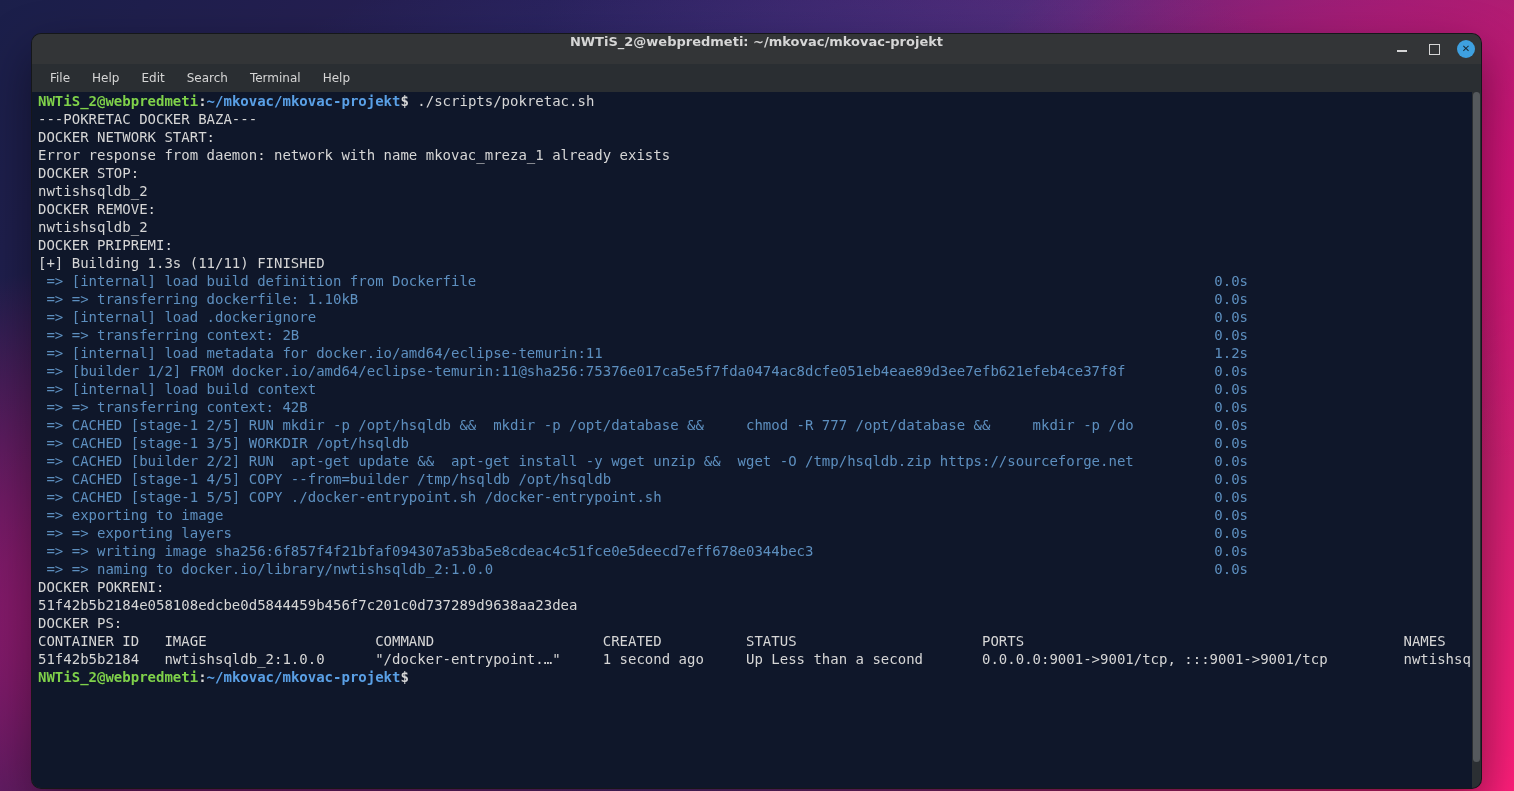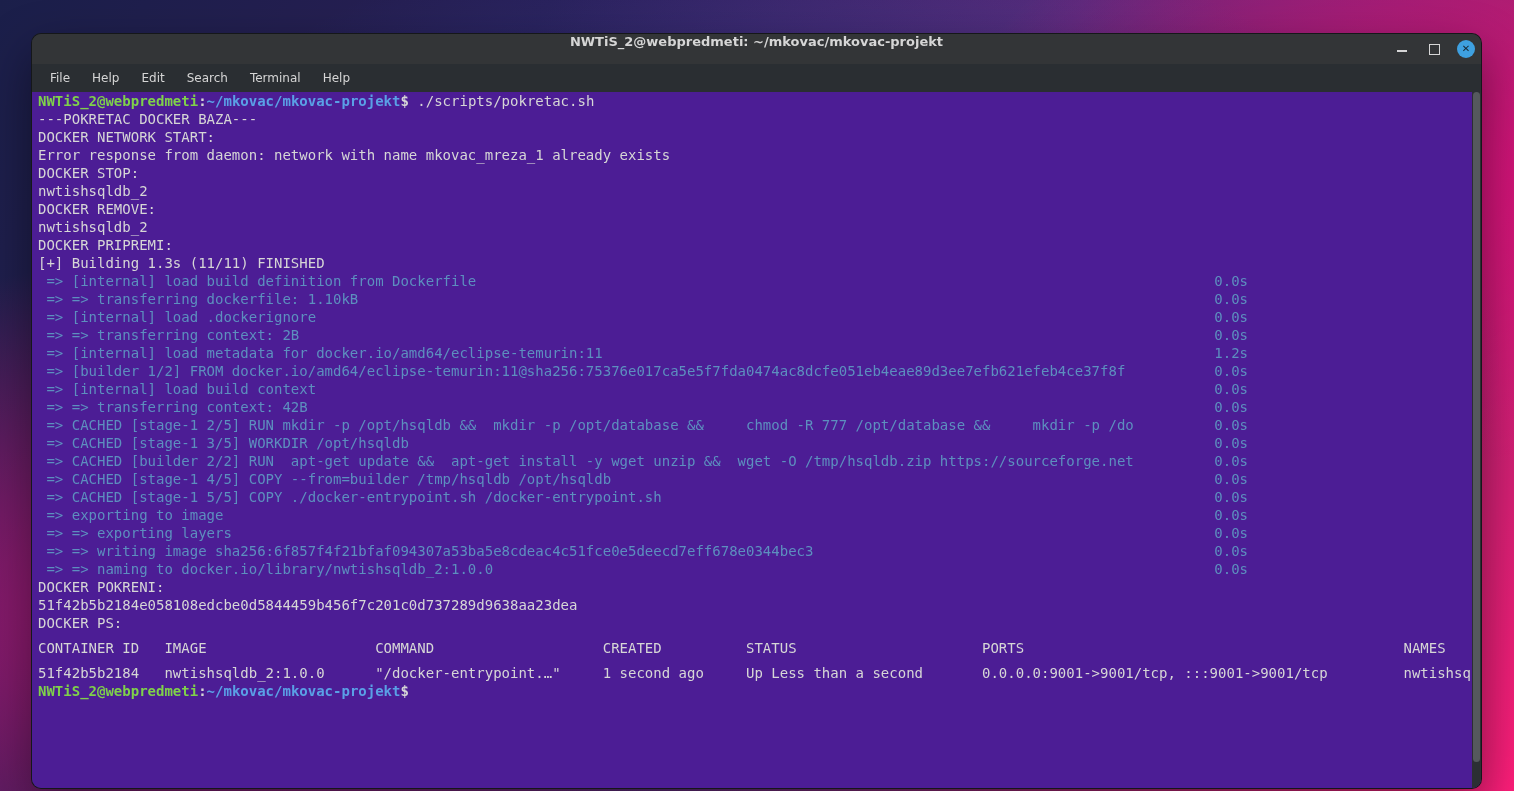--- a/index.html
+++ b/index.html
@@ -39,21 +39,21 @@
   .wc-close::before { content: "✕"; font-size: 10px; line-height: 1; }
 
   .menubar {
     height: 28px; padding: 0 8px;
     background: #2a2e32;
     display: flex; align-items: center; gap: 2px;
     color: #d6d6d6; font-size: 12px;
   }
   .menubar .menu-item { padding: 4px 10px; border-radius: 3px; cursor: pointer; }
 
-  .term-wrap { flex: 1; position: relative; background: #4c1d95; }
+  .term-wrap { flex: 1; position: relative; background: #0f172a; }
   .term-scroll {
     position: absolute; inset: 0 9px 0 6px;
     overflow: hidden;
     font-family: "DejaVu Sans Mono", "Liberation Mono", monospace;
     font-size: 14px; line-height: 18px;
     color: #d6d6d6;
     white-space: pre;
   }
   .scroll-track { position: absolute; right: 0; top: 0; bottom: 0; width: 9px; background: #2b2f33; }
   .scroll-thumb { position: absolute; left: 1px; right: 1px; top: 0; height: 670px; background: #55595d; border-radius: 4px; }
@@ -62,21 +62,21 @@
   .c-prompt-colon { color: #d6d6d6; font-weight: 700; }
   .c-prompt-path { color: #5aa0e6; font-weight: 700; }
   .c-cmd { color: #d6d6d6; }
   .c-dim { color: #5d8fbf; }
   .c-time { color: #5d8fbf; }
 
   .buildline { display: flex; }
   .buildline .bl-text { flex: 0 0 1170px; overflow: hidden; }
   .buildline .bl-time { flex: 0 0 40px; text-align: right; }
 
-  .psline { display: flex; margin-top: 7px; }
+  .psline { display: flex; }
   .psc { white-space: pre; }
 </style>
 </head>
 <body>
 
 <div class="window">
 
   <div class="titlebar">
     <span>NWTiS_2@webpredmeti: ~/mkovac/mkovac-projekt</span>
     <div class="window-ctrls">

